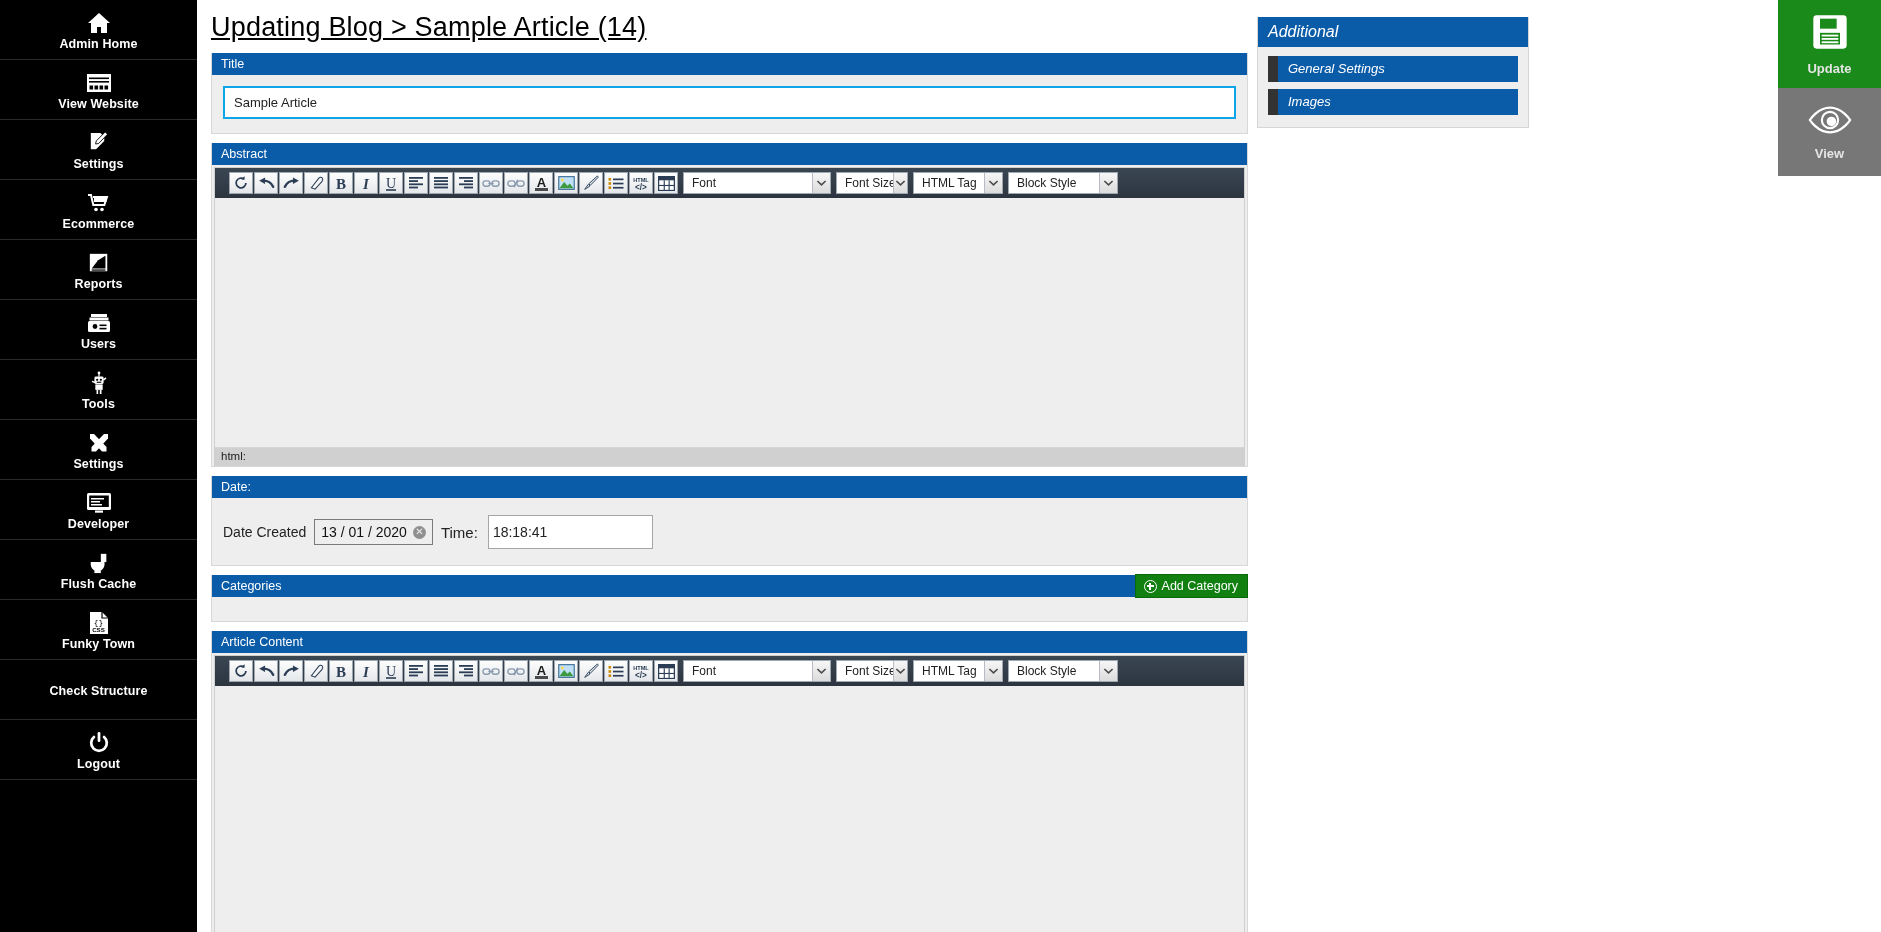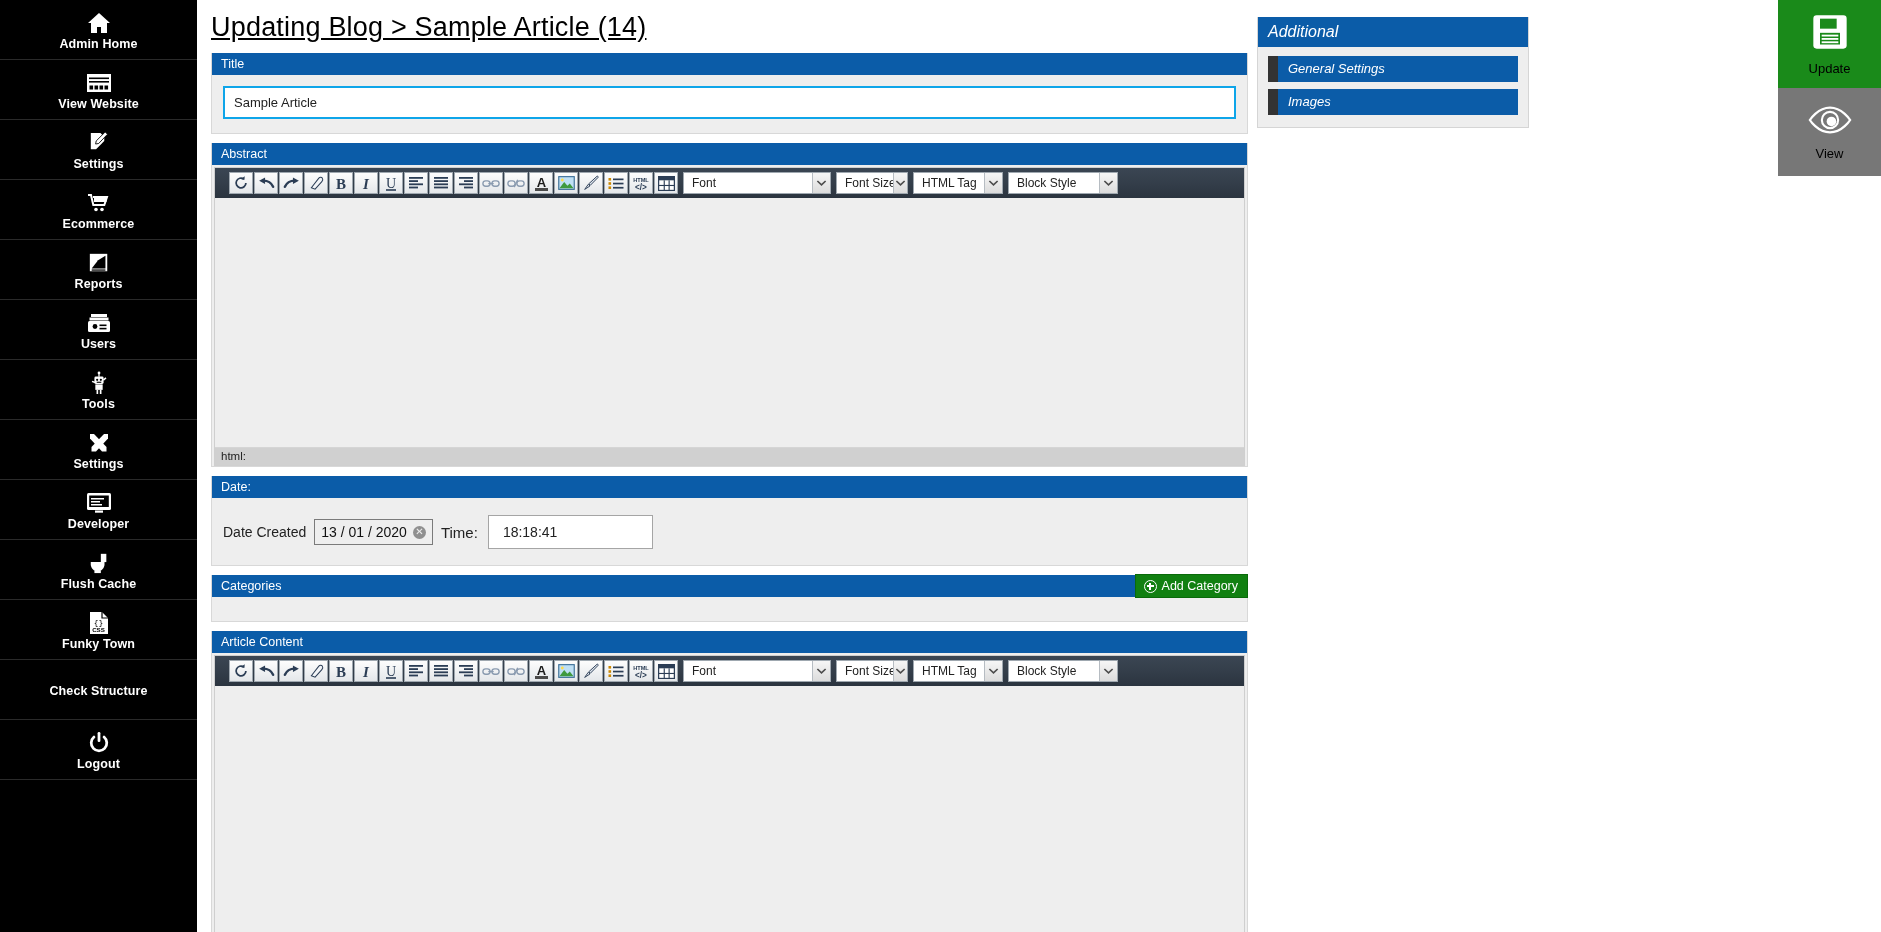--- a/index.html
+++ b/index.html
@@ -156,21 +156,21 @@
   .date-clear {
     width: 13px; height: 13px; border-radius: 50%;
     background: #8f8f8f; color:#eee; font-size: 10px;
     display:flex; align-items:center; justify-content:center; line-height:1;
     cursor:pointer;
   }
   .time-label { font-size: 15px; color: #222; margin: 0 10px 0 8px; }
   .time-input {
     width: 165px; height: 34px;
     border: 1px solid #a5a5a5; background: #fff;
-    font-size: 14px; color: #222; padding: 0 14px;
+    font-size: 14px; color: #222; padding: 0 4px;
     font-family: "Liberation Sans", sans-serif; outline: none;
   }
 
   .btn-green {
     position: absolute; right: -1px; top: -1px;
     height: 24px;
     background: #118011;
     border: 1px solid #0a6a0a;
     color: #fff; font-size: 12.5px;
     display: flex; align-items: center; gap: 5px;
@@ -214,21 +214,21 @@
   .add-link:last-child { margin-bottom: 0; }
 
   
   .rail { position: absolute; right: 0; top: 0; width: 103px; }
   .rail-btn {
     width: 103px; height: 88px;
     display: flex; flex-direction: column;
     align-items: center; justify-content: center;
     cursor: pointer;
   }
-  .rail-btn .rlbl { color:#000000; font-size: 13px; font-weight: normal; margin-top: 5px; }
+  .rail-btn .rlbl { color:#e5e5e5; font-size: 13px; font-weight: bold; margin-top: 5px; }
   .rail-update { background: #1a8a1a; }
   .rail-view { background: #777777; }
 </style>
 </head>
 <body>
 
 <div class="app">
 
   <nav class="sidebar" id="sidebar">
       <div class="nav-item">

